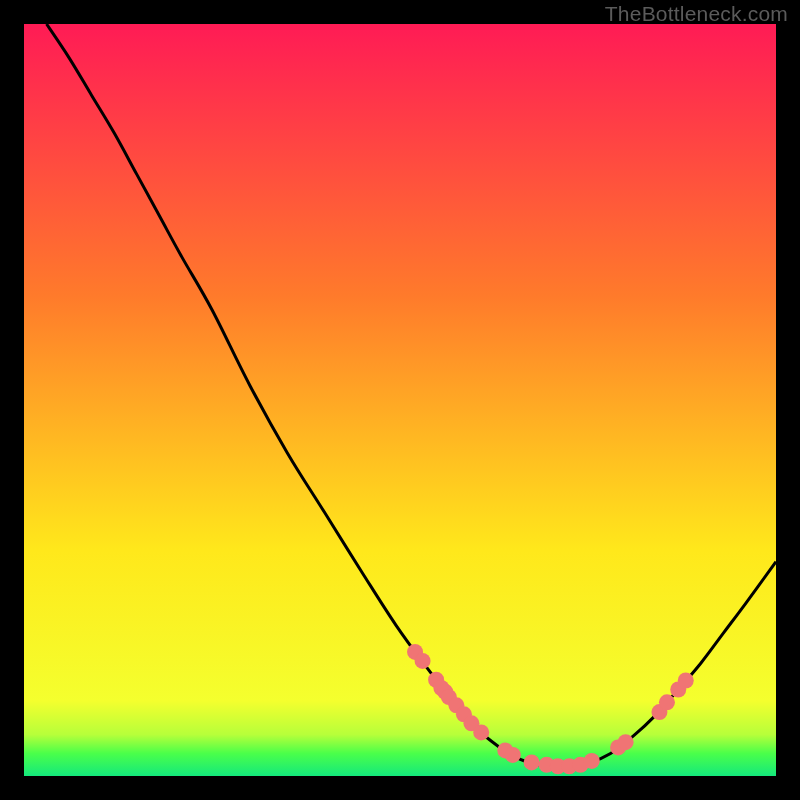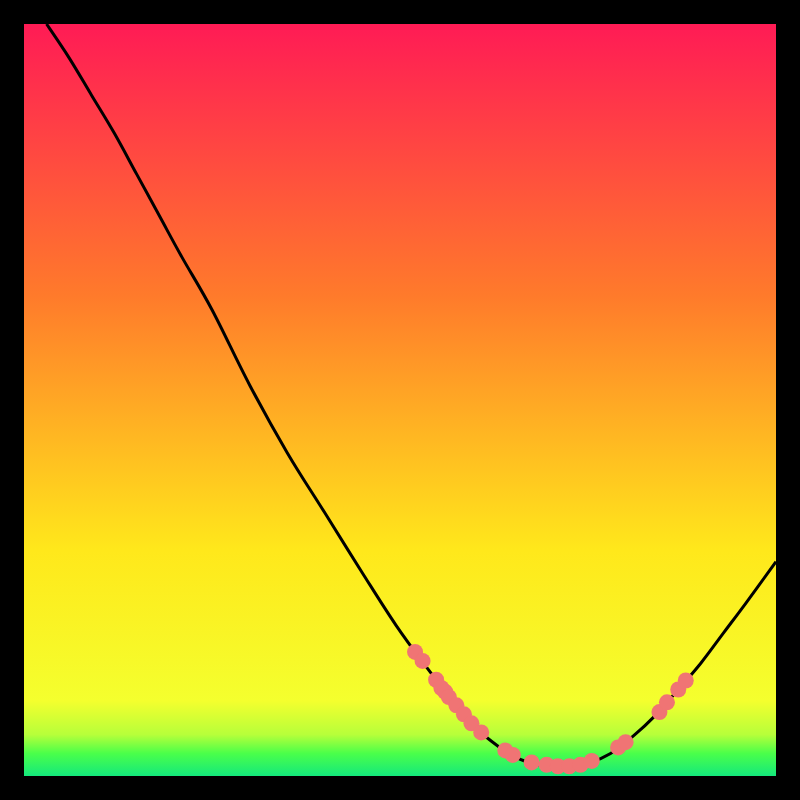--- a/index.html
+++ b/index.html
@@ -37,20 +37,21 @@
   }
   svg {
     display: block;
   }
 </style>
 </head>
 <body>
 
 <div class="outer">
 
+  <div class="watermark">TheBottleneck.com</div>
 
   <div class="plot-wrap">
     <svg id="chart-svg" width="752" height="752" viewBox="0 0 752 752">
       <defs>
         <linearGradient id="bg-grad" x1="0" y1="0" x2="0" y2="1">
           <stop id="g-stop-0" offset="0%" stop-color="#ff1b55"></stop>
           <stop id="g-stop-1" offset="36%" stop-color="#ff7a2b"></stop>
           <stop id="g-stop-2" offset="70%" stop-color="#ffe81b"></stop>
           <stop id="g-stop-3" offset="90%" stop-color="#f4ff2e"></stop>
           <stop id="g-stop-4" offset="94.5%" stop-color="#b7ff3a"></stop>

